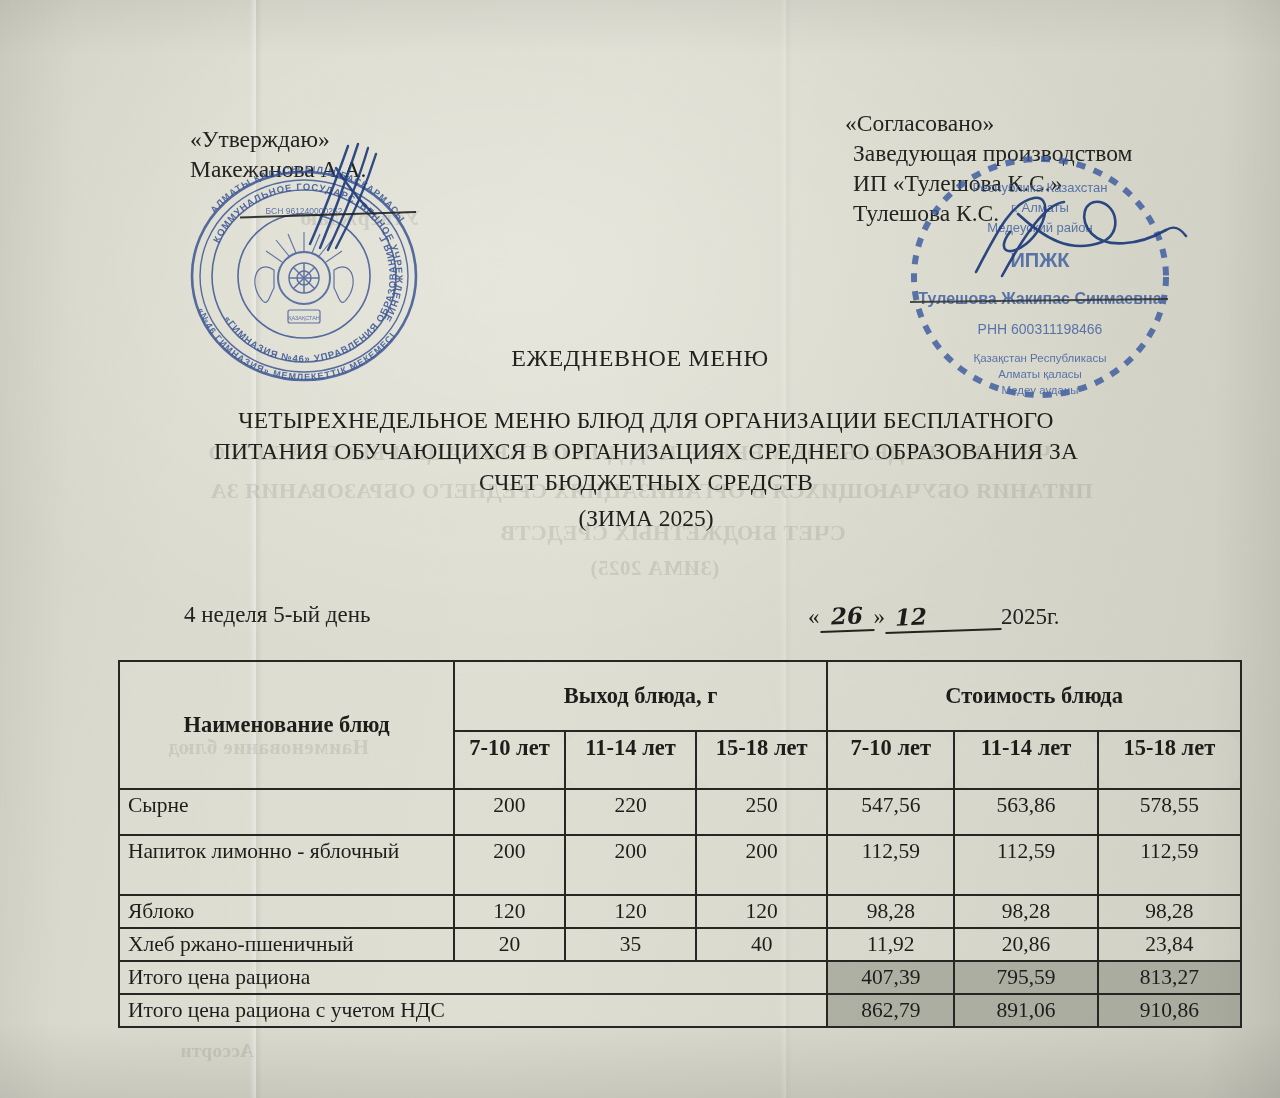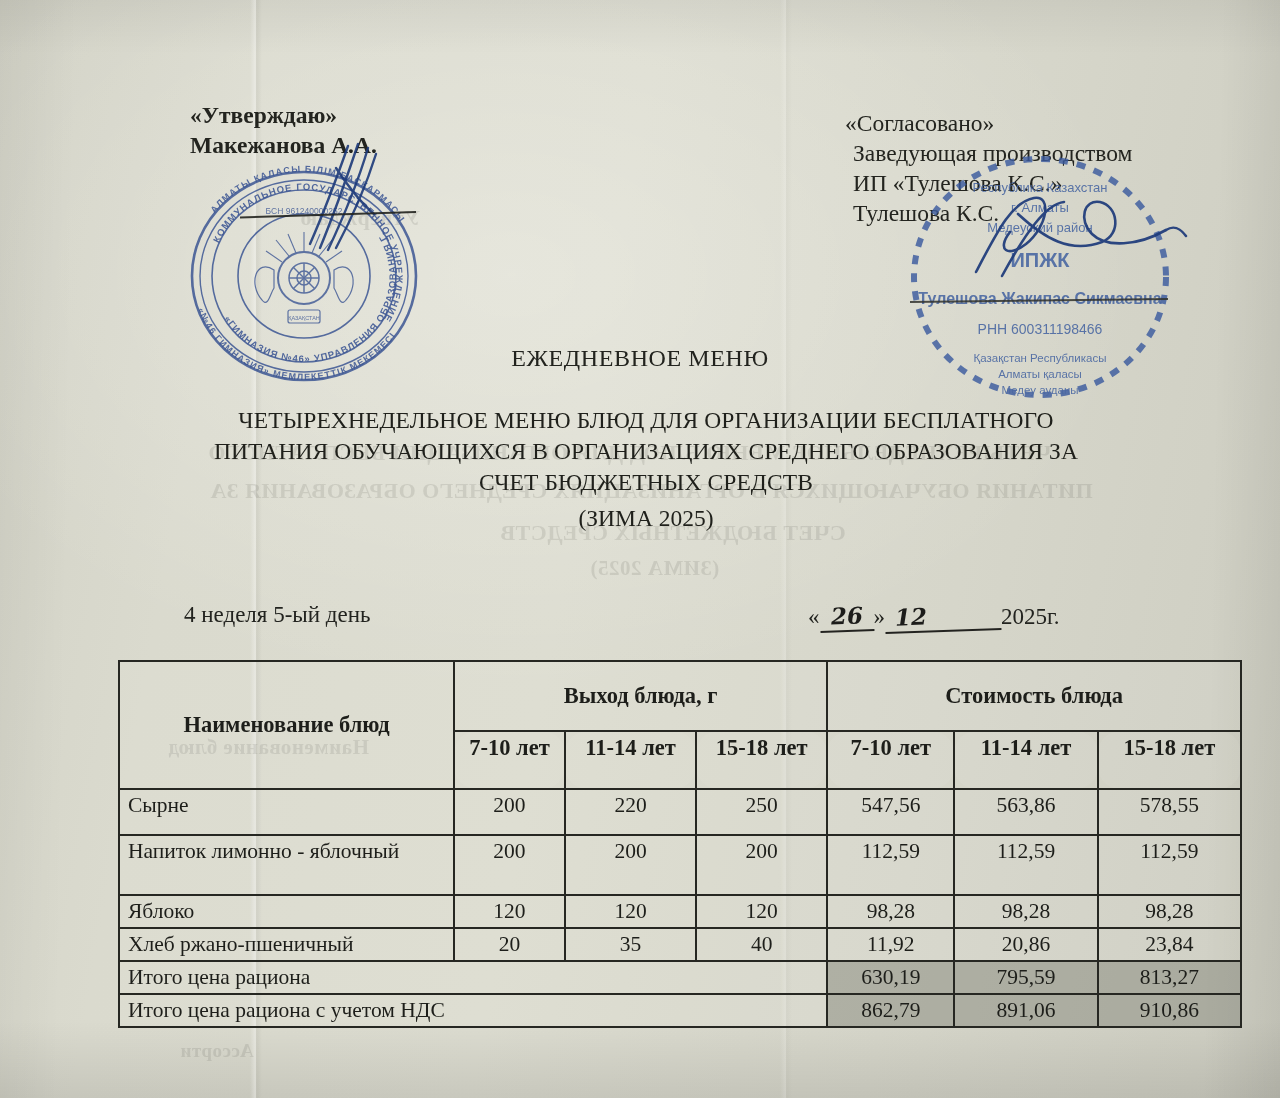--- a/index.html
+++ b/index.html
@@ -42,21 +42,21 @@
     color: rgba(70,72,62,0.13);
     font-weight:700;
     letter-spacing:.5px;
     pointer-events:none;
     white-space:nowrap;
     transform: scaleX(-1);
   }
 
   
   .hdr{ position:absolute; font-size:23.5px; line-height:30px; color:#23241f; white-space:nowrap;}
-  #hdr-left { left:190px; top:100px;font-weight:bold; }
+  #hdr-left { left:190px; top:124px; }
   #hdr-right{ left:845px; top:108px; }
   .hdr .ln2, .hdr .ln3, .hdr .ln4 { display:block; }
   #hdr-right .ln2,#hdr-right .ln3,#hdr-right .ln4{ padding-left:8px; }
 
   
   #daily-title{
     position:absolute; top:345px; left:0; width:1280px;
     text-align:center; font-size:24px; letter-spacing:.6px; color:#22231e;
   }
   #main-title{
@@ -301,21 +301,21 @@
       <td class="c-name">Хлеб ржано-пшеничный</td>
       <td class="c-num">20</td>
       <td class="c-num2">35</td>
       <td class="c-num2">40</td>
       <td class="c-cost">11,92</td>
       <td class="c-cost3">20,86</td>
       <td class="c-cost3">23,84</td>
     </tr>
     <tr class="total-row">
       <td class="c-name" colspan="4">Итого цена рациона</td>
-      <td class="c-cost shaded">630,19</td>
+      <td class="c-cost shaded">407,39</td>
       <td class="c-cost3 shaded">795,59</td>
       <td class="c-cost3 shaded">813,27</td>
     </tr>
     <tr class="total-row">
       <td class="c-name" colspan="4">Итого цена рациона с учетом НДС</td>
       <td class="c-cost shaded">862,79</td>
       <td class="c-cost3 shaded">891,06</td>
       <td class="c-cost3 shaded">910,86</td>
     </tr>
   </tbody>

